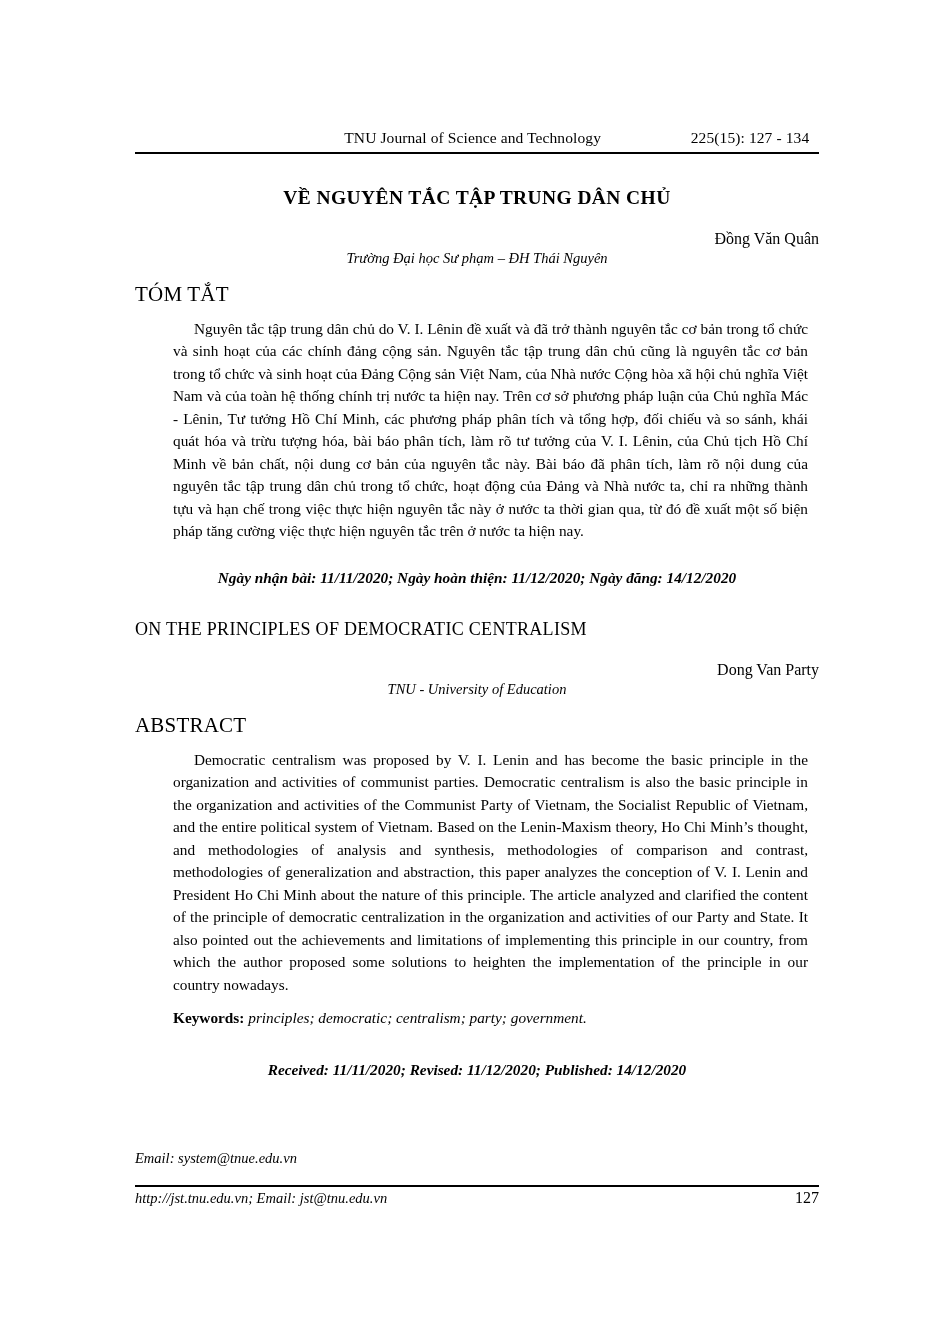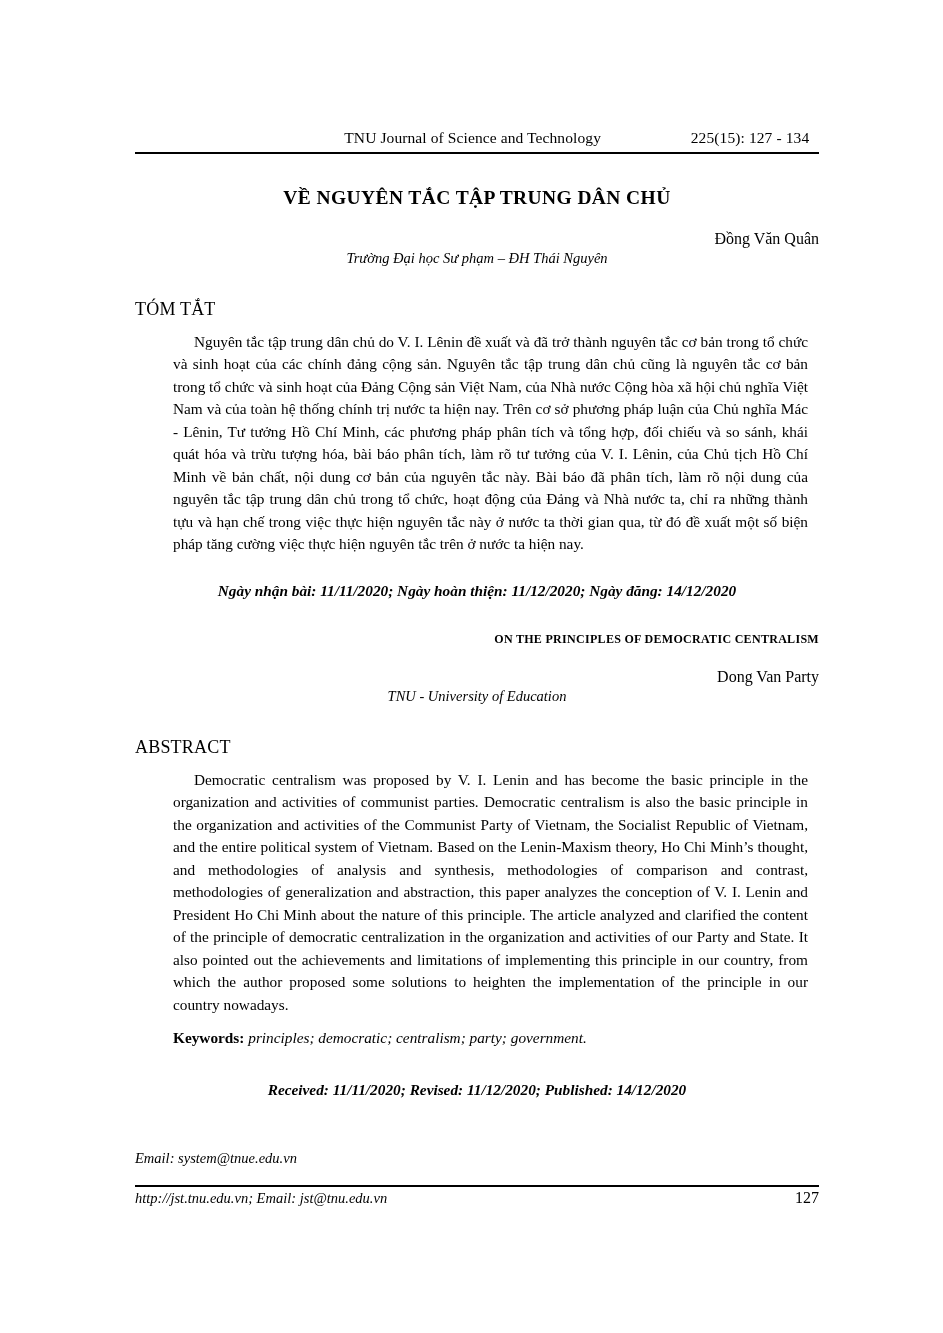--- a/index.html
+++ b/index.html
@@ -55,44 +55,44 @@
 
   
   .title-vi {
     text-align: center;
     font-weight: bold;
     font-size: 19.5px;
     letter-spacing: 0.4px;
     margin-top: 33px;
   }
   .title-en {
-    text-align: right;
-    font-weight: bold;
-    font-size: 12px;
+    text-align: left;
+    font-weight: normal;
+    font-size: 18px;
     letter-spacing: 0.3px;
     margin-top: 32px;
   }
 
   .author {
     text-align: right;
     font-weight: normal;
     font-size: 16px;
     margin-top: 21px;
   }
   .affil {
     text-align: center;
     font-style: italic;
     font-size: 14.5px;
     margin-top: 2px;
   }
 
   
   .sec-head {
-    font-size: 18px;
-    margin-top: 32px;
+    font-size: 21px;
+    margin-top: 15px;
     letter-spacing: 0.2px;
   }
   .abstract {
     margin-top: 2px;
     padding-left: 27px;
     font-size: 15.3px;
     line-height: 1.47;
     text-align: justify;
     text-justify: inter-word;
   }

